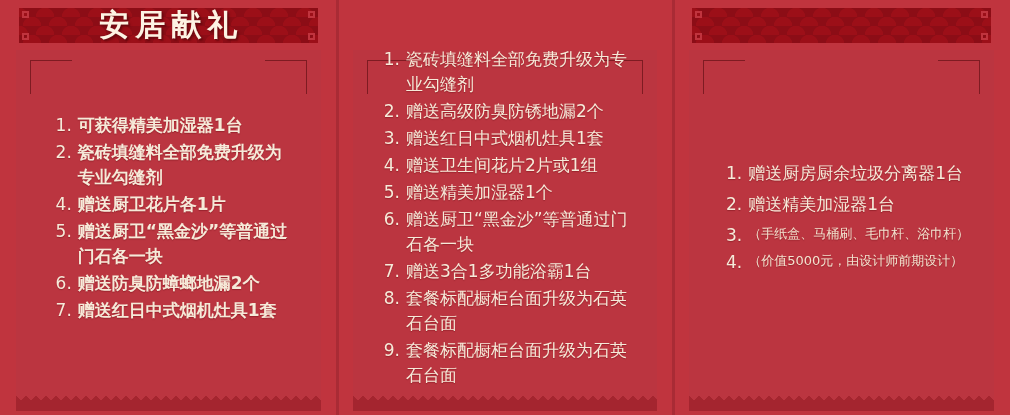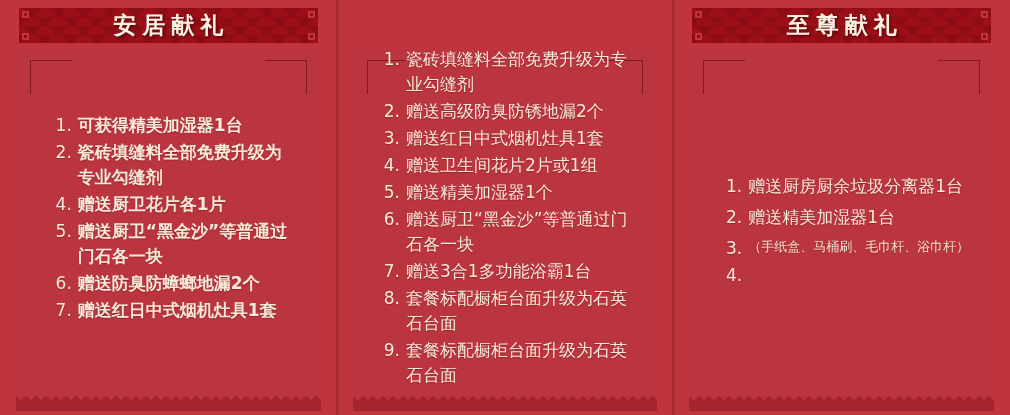--- a/index.html
+++ b/index.html
@@ -64,21 +64,21 @@
   .banner-inner {
     position: absolute;
     inset: 0;
     display: flex;
     align-items: center;
     justify-content: center;
   }
   .banner-title {
     font-family: "DejaVu Sans", "Liberation Sans", sans-serif;
     font-weight: bold;
-    font-size: 23px;
+    font-size: 30px;
     letter-spacing: 6px;
     color: #fdf3e3;
     text-shadow: 1px 1px 0 #6d0a11, 2px 2px 2px rgba(80,5,10,.55);
     white-space: nowrap;
     padding-left: 6px;
   }
   
   .bsq {
     position: absolute;
     width: 7px;
@@ -309,23 +309,20 @@
         <div class="teeth-base"></div>
       </div>
     </div>
 
     <div class="panel panel-3">
       <div class="banner">
         <span class="bsq tl"></span>
         <span class="bsq tr"></span>
         <span class="bsq bl"></span>
         <span class="bsq br"></span>
-        <div class="banner-inner">
-          <span class="banner-title">至尊献礼</span>
-        </div>
       </div>
       <div class="card">
         <span class="brk tl">
             <i class="h"></i>
             <i class="v"></i>
           </span>
         <span class="brk tr">
             <i class="h"></i>
             <i class="v"></i>
           </span>
@@ -338,20 +335,21 @@
             <li>
               <span class="num">2.</span>
               <span class="txt">赠送精美加湿器1台</span>
             </li>
             <li>
               <span class="num">3.</span>
               <span class="sub">（手纸盒、马桶刷、毛巾杆、浴巾杆）</span>
             </li>
             <li>
               <span class="num">4.</span>
+              <span class="sub">（价值5000元，由设计师前期设计）</span>
             </li>
           </ol>
         </div>
         <div class="teeth"></div>
         <div class="teeth-base"></div>
       </div>
     </div>
 
   </div>
 </div>

